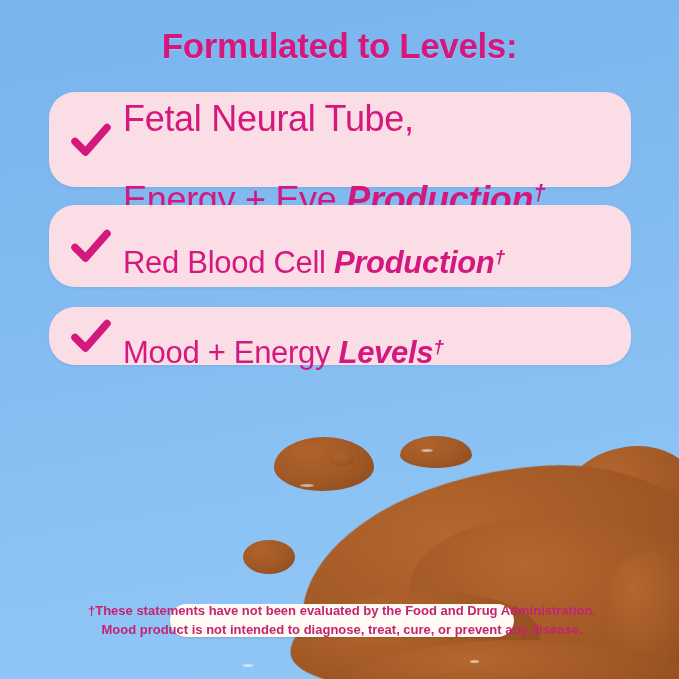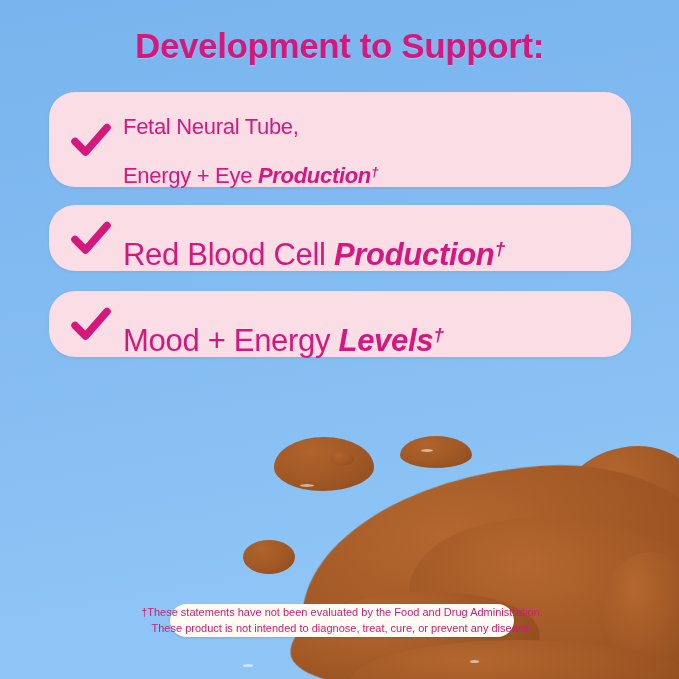--- a/index.html
+++ b/index.html
@@ -147,40 +147,40 @@
     position: relative;
     background: #fbdde6;
     border-radius: 26px;
     display: flex;
     align-items: center;
     padding: 0 18px 0 20px;
     box-sizing: border-box;
     box-shadow: 0 1px 3px rgba(40,70,110,0.10);
   }
   .card.c1 { height: 95px; margin-bottom: 18px; }
-  .card.c2 { height: 66px; margin-bottom: 20px; }
-  .card.c3 { height: 66px; margin-bottom: 24px; }
+  .card.c2 { height: 82px; margin-bottom: 20px; }
+  .card.c3 { height: 58px; margin-bottom: 24px; }
   .card.c4 { height: 66px; }
 
   .check {
     flex: 0 0 auto;
     width: 44px;
     height: 44px;
     margin-right: 10px;
     display: block;
   }
   .card-text {
     color: #d4187e;
     font-size: 31px;
     font-weight: 500;
     line-height: 1.12;
     letter-spacing: -0.3px;
     white-space: pre-line;
   }
-  .card.c1 .card-text { font-size: 22px; }
+  .card.c1 .card-text { font-size: 36px; }
   .em {
     font-style: italic;
     font-weight: bold;
   }
   .dagger {
     font-style: italic;
     font-weight: bold;
     font-size: 0.62em;
     vertical-align: 0.52em;
   }
@@ -195,22 +195,22 @@
     background: #fffaf3;
     border-radius: 17px;
     display: flex;
     flex-direction: column;
     align-items: center;
     justify-content: center;
     box-shadow: 0 1px 2px rgba(80,50,20,0.18);
   }
   .disclaimer div {
     color: #c4246f;
-    font-size: 11px;
-    font-weight: normal;
+    font-size: 13px;
+    font-weight: bold;
     line-height: 1.45;
     text-align: center;
     white-space: nowrap;
   }
 </style>
 </head>
 <body>
 
 <div id="stage">
 
@@ -225,21 +225,21 @@
     <div class="drop d1"></div>
     <div class="drop d2"></div>
     <div class="drop d3"></div>
     <div class="drop d4"></div>
     <div class="sheen s1"></div>
     <div class="sheen s2"></div>
     <div class="sheen s3"></div>
     <div class="sheen s4"></div>
   </div>
 
-  <div class="headline">Development to Support:</div>
+  <div class="headline">Formulated to Levels:</div>
 
   <div class="cards">
 
     <div class="card c1">
       <svg class="check" viewBox="0 0 44 44">
         <path d="M6 23.5 L16.5 34 L38 9.5" fill="none" stroke="#d4187e" stroke-width="7.5" stroke-linecap="round" stroke-linejoin="round"></path>
       </svg>
       <div class="card-text">
         <span>Fetal Neural Tube,</span><br>
         <span>Energy + Eye </span><span class="em">Production</span><span class="dagger">†</span>
@@ -262,16 +262,16 @@
       <div class="card-text">
         <span>Mood + Energy </span><span class="em">Levels</span><span class="dagger">†</span>
       </div>
     </div>
 
 
   </div>
 
   <div class="disclaimer">
     <div>†These statements have not been evaluated by the Food and Drug Administration.</div>
-    <div>These product is not intended to diagnose, treat, cure, or prevent any disease.</div>
+    <div>Mood product is not intended to diagnose, treat, cure, or prevent any disease.</div>
   </div>
 
 </div>
 
 </body></html>

